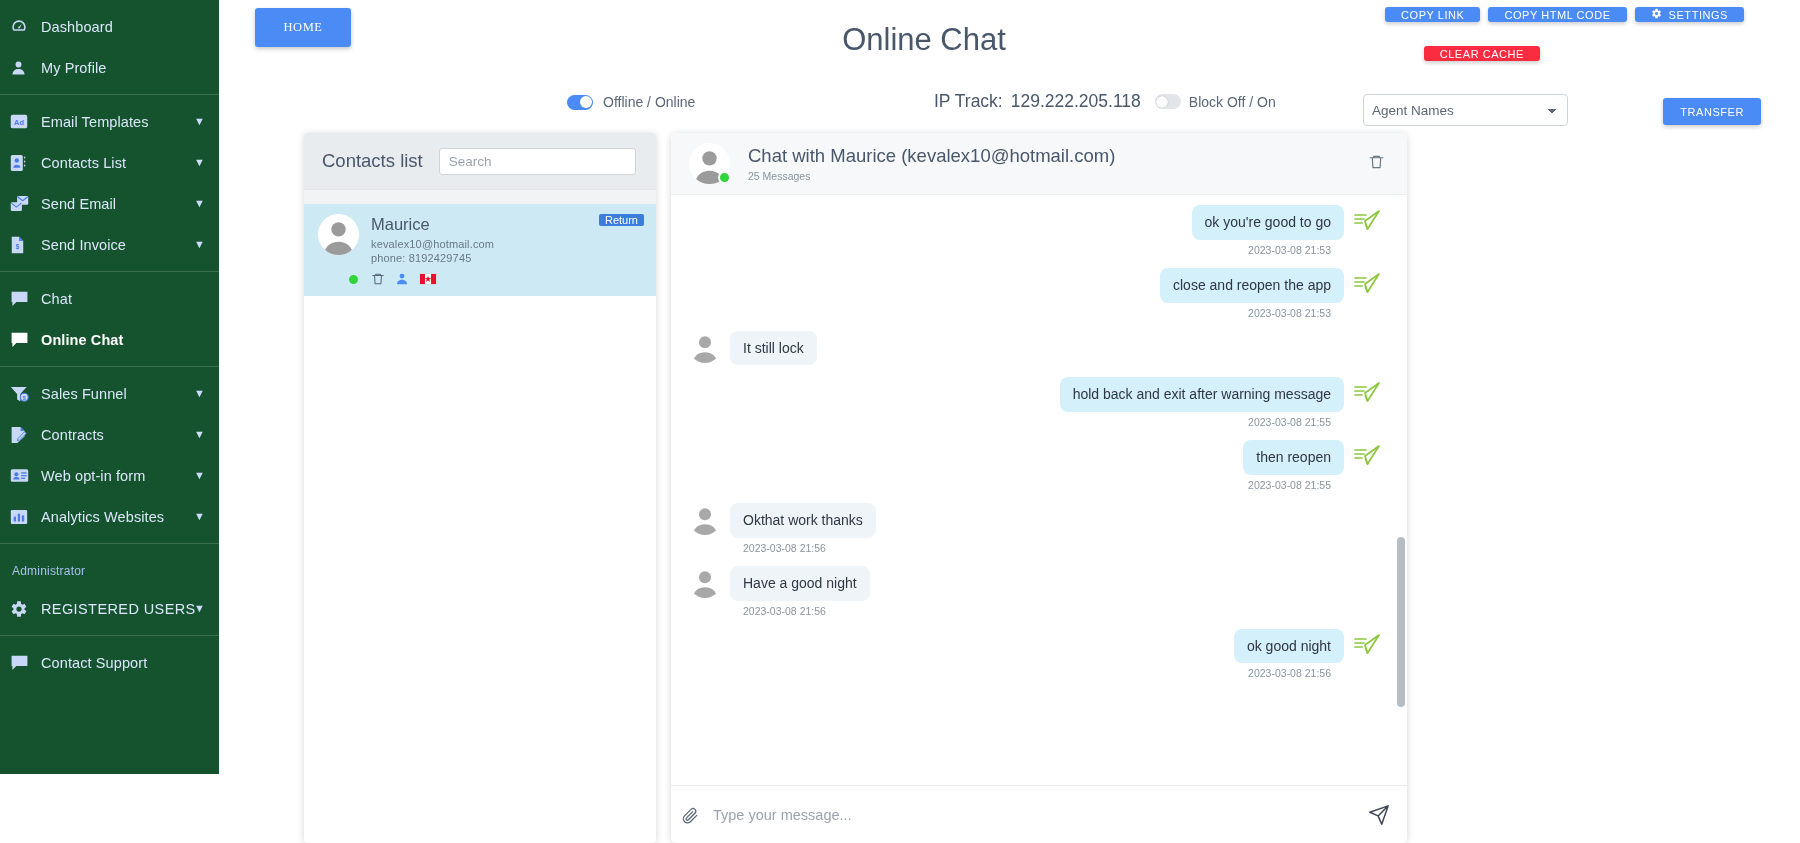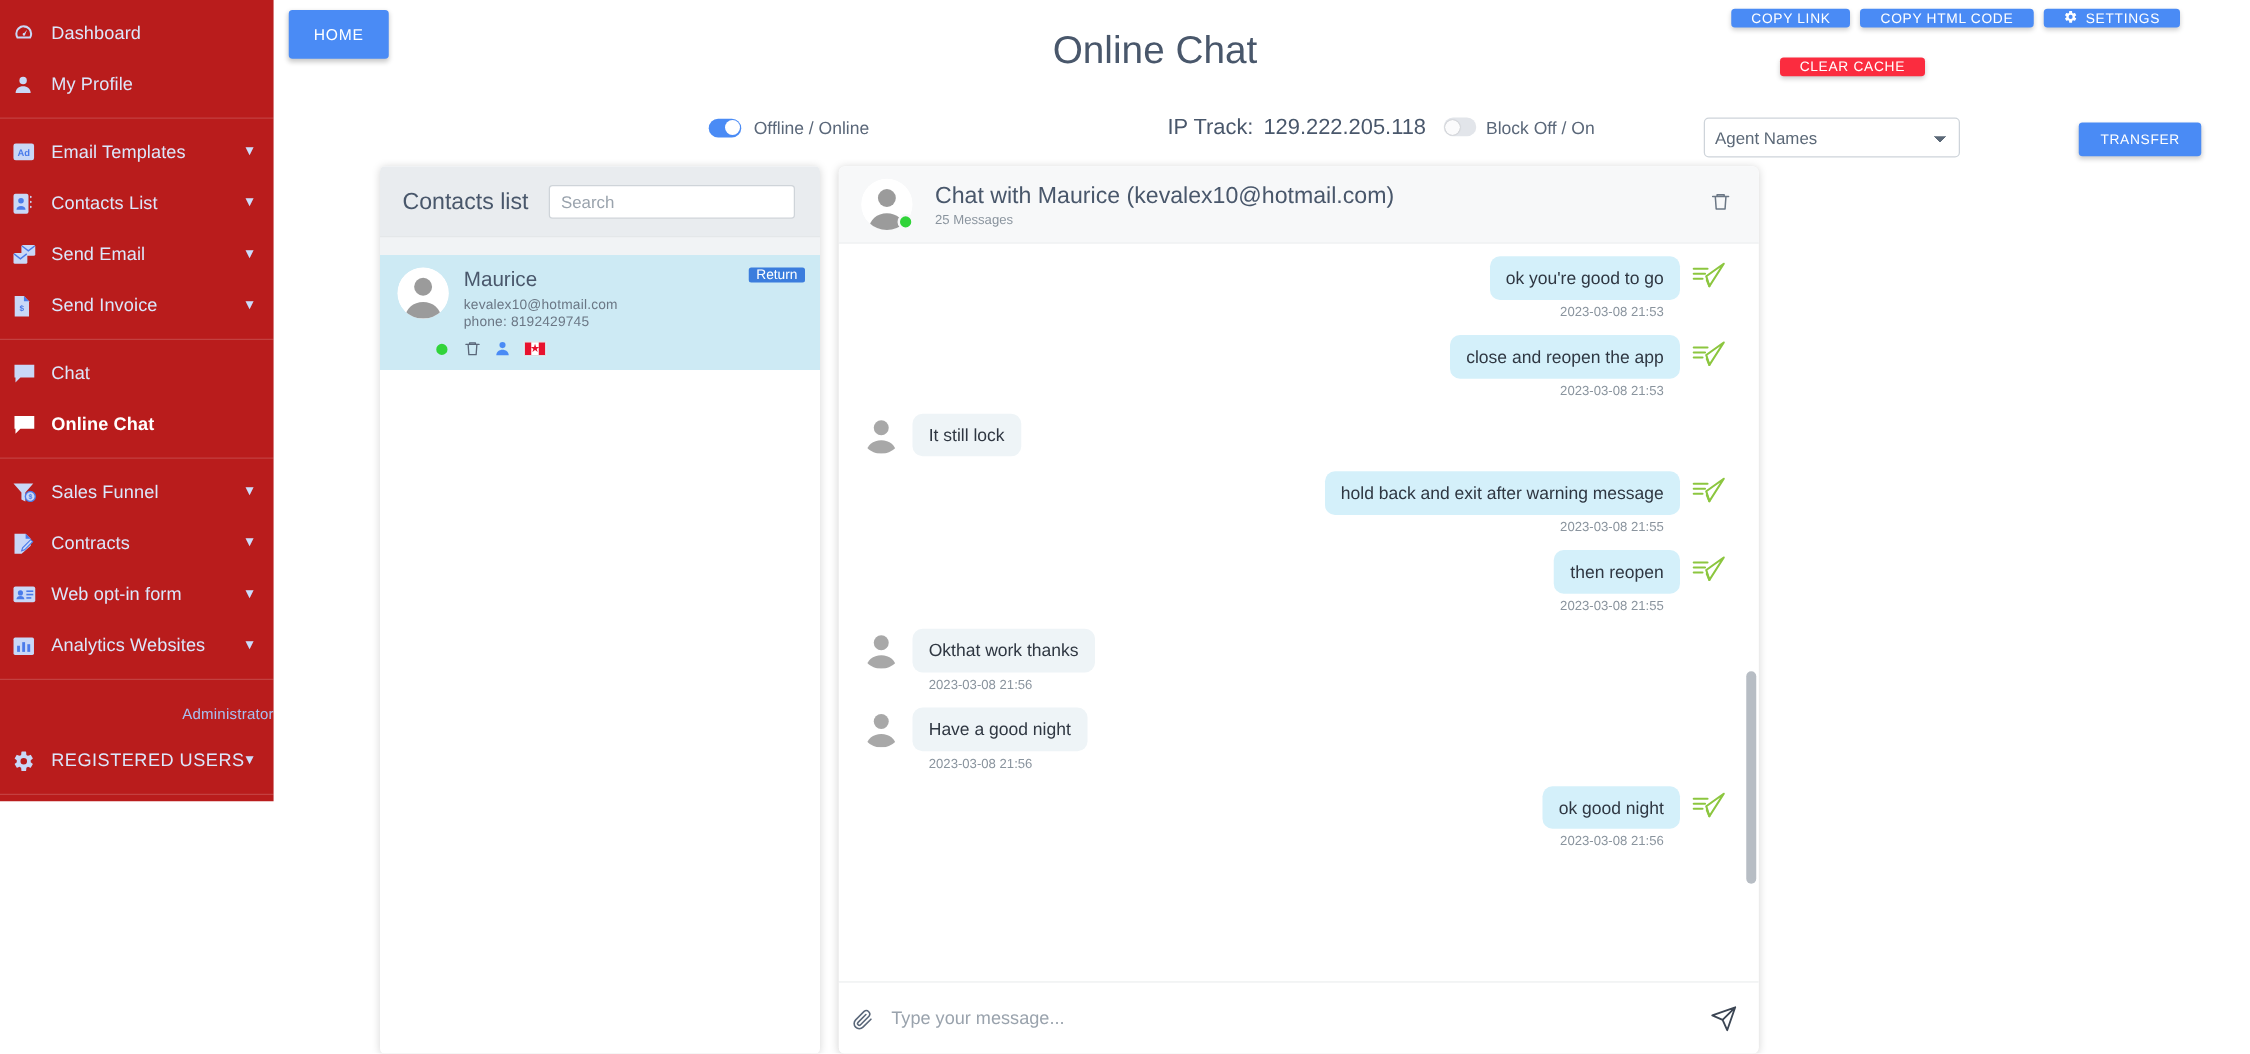--- a/index.html
+++ b/index.html
@@ -7,26 +7,25 @@
     width: 1800px; height: 843px;
     overflow: hidden;
     background: #ffffff;
     font-family: "Liberation Sans", sans-serif;
     color: #4a5568;
   }
   .app { position: relative; width: 1800px; height: 843px; display: flex; }
 
   
   .sidebar {
-    width: 219px; height: 641px;
-    background: #b91c1c;
+    width: 219px; height: 774px;
+    background: #14532d;
     flex: 0 0 219px;
     position: relative;
     overflow: hidden;
-    text-align: right;
   }
   .nav-group { padding: 6px 0 6px 0; }
   .nav-sep { height: 1px; background: rgba(255,255,255,0.16); margin: 0; }
   .nav-item {
     display: flex; align-items: center;
     height: 41px;
     padding: 0 10px 0 10px;
     cursor: pointer;
     position: relative;
   }
@@ -58,26 +57,26 @@
 
   
   .main {
     flex: 1 1 auto; position: relative;
     background: #ffffff; height: 843px;
     overflow: hidden;
   }
 
   
   .home-btn {
-    position: absolute; left: 12px; top: 8px;
-    width: 80px; height: 39px;
+    position: absolute; left: 36px; top: 8px;
+    width: 96px; height: 39px;
     background: #4a8bf5; color: #fff;
     border: none; border-radius: 3px;
     font-size: 12.5px; letter-spacing: .6px;
-    font-family: Liberation Sans, sans-serif;
+    font-family: Liberation Serif, serif;
     cursor: pointer;
     box-shadow: 0 2px 4px rgba(0,0,0,.22);
   }
   .page-title {
     position: absolute; left: 0; right: 0; top: 22px;
     text-align: center; width: 1410px;
     font-size: 31px; font-weight: normal; color: #49576b;
     pointer-events: none;
   }
   .topbtns { position: absolute; right: 56px; top: 7px; display: flex; gap: 8px; }

